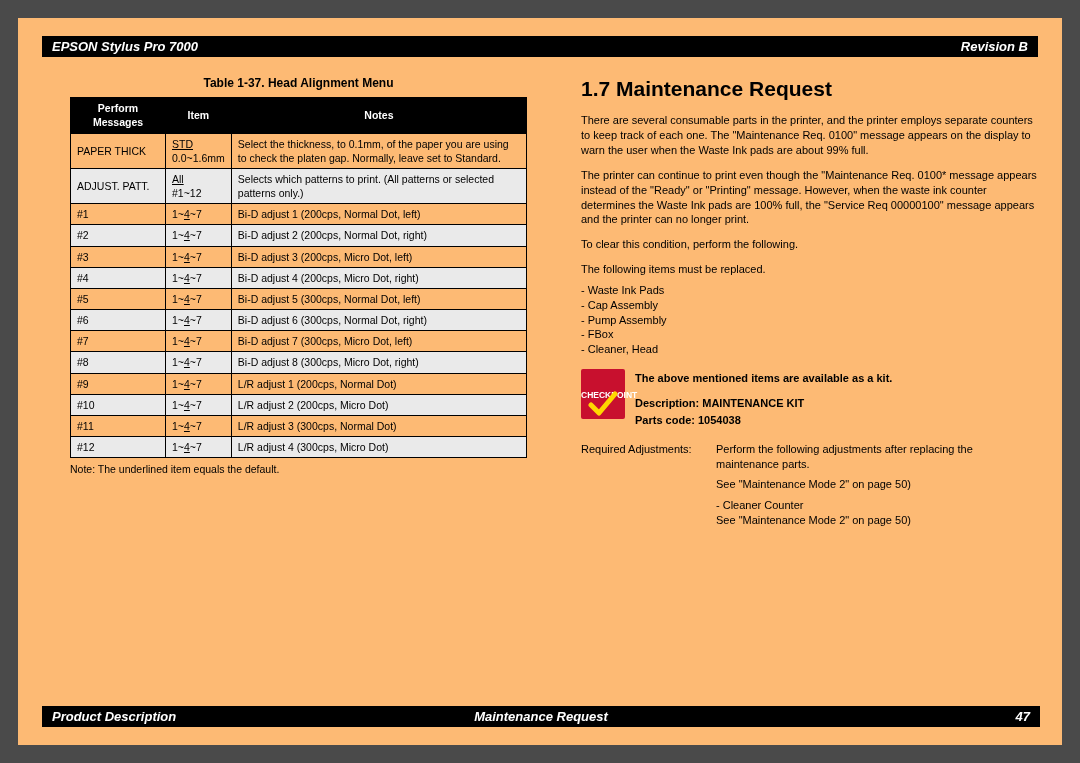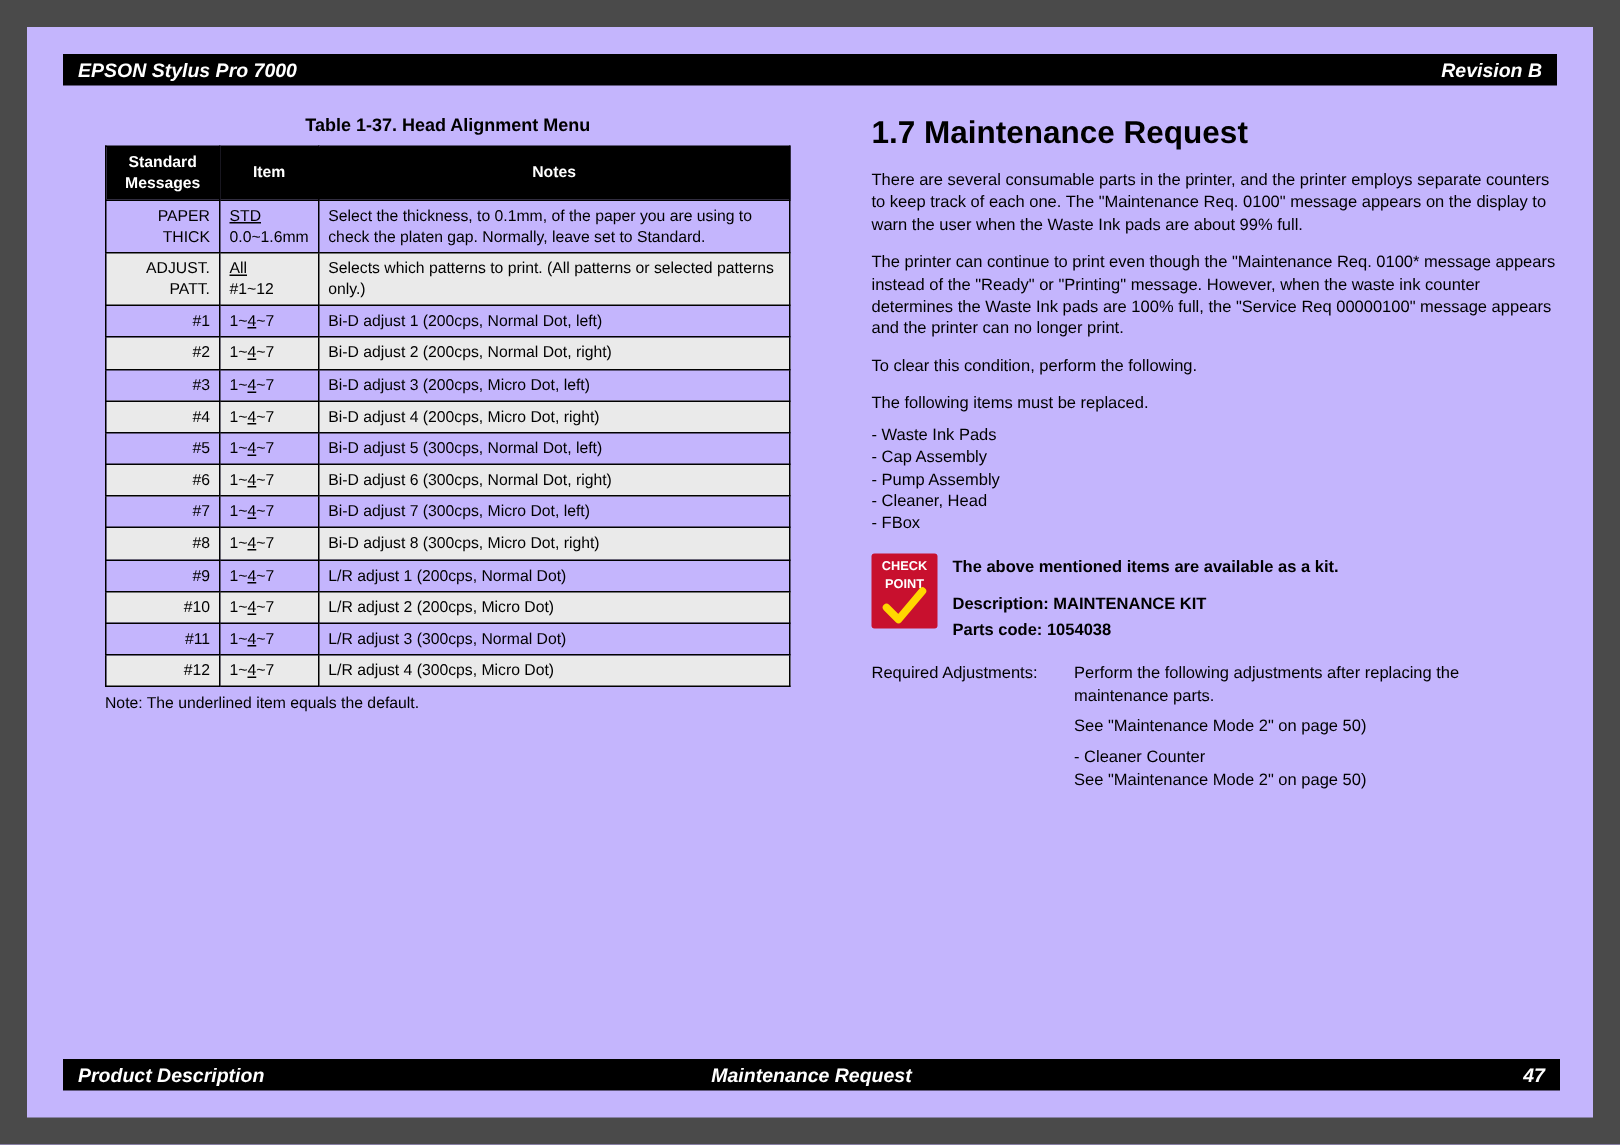--- a/index.html
+++ b/index.html
@@ -1,42 +1,42 @@
 <!DOCTYPE html>
 <html><head>
 <meta charset="utf-8">
 <style>
   * { box-sizing: border-box; margin: 0; padding: 0; }
   body { background: #4a4a4a; font-family: Arial, Helvetica, sans-serif; display: flex; justify-content: center; align-items: center; width: 1080px; height: 763px; }
-  .page { background: #c4b5fd; width: 1044px; height: 727px; padding: 18px 24px; display: flex; flex-direction: column; position: relative; }
+  .page { background: #fdba74; width: 1044px; height: 727px; padding: 18px 24px; display: flex; flex-direction: column; position: relative; }
   .topbar { background: #000; color: #fff; display: flex; justify-content: space-between; align-items: center; padding: 3px 10px; font-style: italic; font-weight: bold; font-size: 13px; }
   .bottombar { background: #000; color: #fff; display: flex; align-items: center; padding: 3px 10px; font-style: italic; font-weight: bold; font-size: 13px; position: absolute; left: 24px; right: 22px; bottom: 18px; }
   .bottombar .left { width: 33%; text-align: left; }
   .bottombar .center { width: 34%; text-align: center; }
   .bottombar .right { width: 33%; text-align: right; }
   .content { display: flex; gap: 26px; margin-top: 18px; }
   .col { flex: 1; font-size: 11px; line-height: 1.35; margin-left: 28px; }
   .table-title { text-align: center; font-weight: bold; font-size: 12px; margin-bottom: 6px; }
   table { border-collapse: collapse; width: 100%; font-size: 10.5px; }
   th { background: #000; color: #fff; padding: 3px 6px; border: 1px solid #000; text-align: center; font-weight: bold; }
   td { border: 1px solid #000; padding: 3px 6px; vertical-align: middle; }
   tbody tr:nth-child(even) td { background: #eaeaea; }
-  .c1 { text-align: right; width: 76px; }
+  .c1 { text-align: left; width: 95px; }
   .c2 { text-align: left; width: 65px; }
   .c3 { text-align: left; }
   .u { text-decoration: underline; }
   .note { font-size: 10.5px; margin-top: 4px; }
   h2.section { font-size: 21px; font-weight: bold; margin-bottom: 10px; }
   .para { margin-bottom: 10px; }
   .defrow { display: flex; margin-bottom: 4px; }
   .defrow .label { width: 135px; flex-shrink: 0; }
   .defrow .val { flex: 1; }
   .list-item { margin-left: 0; }
   .checkpoint { display: flex; gap: 10px; margin: 12px 0; }
-  .cp-icon { width: 44px; height: 50px; background: #c8102e; color: #fff; display: flex; flex-direction: column; align-items: center; justify-content: flex-start; position: relative; border-radius: 2px; padding-top: 3px; }
+  .cp-icon { width: 44px; height: 50px; background: #c8102e; color: #fff; display: flex; flex-direction: row; align-items: center; justify-content: flex-start; position: relative; border-radius: 2px; padding-top: 3px; }
   .cp-icon .txt1 { font-size: 8.5px; font-weight: bold; }
   .cp-icon .txt2 { font-size: 8.5px; font-weight: bold; }
   .cp-icon svg { position: absolute; bottom: 2px; left: 7px; }
   .cp-text { font-weight: bold; font-size: 11px; padding-top: 2px; }
   .cp-text div { margin-bottom: 2px; }
 </style>
 </head>
 <body>
 
 <div class="page">
@@ -45,21 +45,21 @@
     <span>Revision B</span>
   </div>
 
   <div class="content">
 
     <div class="col">
       <div class="table-title">Table 1-37.  Head Alignment Menu</div>
       <table>
         <thead>
             <tr>
-          <th>Standard Messages</th>
+          <th>Perform Messages</th>
           <th>Item</th>
           <th>Notes</th>
         </tr>
           </thead>
         <tbody>
           <tr>
             <td class="c1">PAPER THICK</td>
             <td class="c2"><span class="u">STD</span><br><span>0.0~1.6mm</span></td>
             <td class="c3">Select the thickness, to 0.1mm, of the paper you are using to check the platen gap. Normally, leave set to Standard.</td>
           </tr>
@@ -139,22 +139,22 @@
       <p class="para">The printer can continue to print even though the "Maintenance Req. 0100* message appears instead of the "Ready" or "Printing" message. However, when the waste ink counter determines the Waste Ink pads are 100% full, the "Service Req 00000100" message appears and the printer can no longer print.</p>
       <p class="para">To clear this condition, perform the following.</p>
 
       <div class="defrow">
         <div class="val">
           <div>The following items must be replaced.</div>
           <div style="height:6px"></div>
           <div class="list-item">- Waste Ink Pads</div>
           <div class="list-item">- Cap Assembly</div>
           <div class="list-item">- Pump Assembly</div>
+          <div class="list-item">- FBox</div>
           <div class="list-item">- Cleaner, Head</div>
-          <div class="list-item">- FBox</div>
         </div>
       </div>
 
       <div class="checkpoint">
         <div class="cp-icon">
           <span class="txt1">CHECK</span>
           <span class="txt2">POINT</span>
           <svg width="30" height="26" viewBox="0 0 30 26">
             <path d="M3 14 L11 22 L27 3" stroke="#ffd700" stroke-width="5" fill="none" stroke-linecap="round" stroke-linejoin="round"></path>
           </svg>

